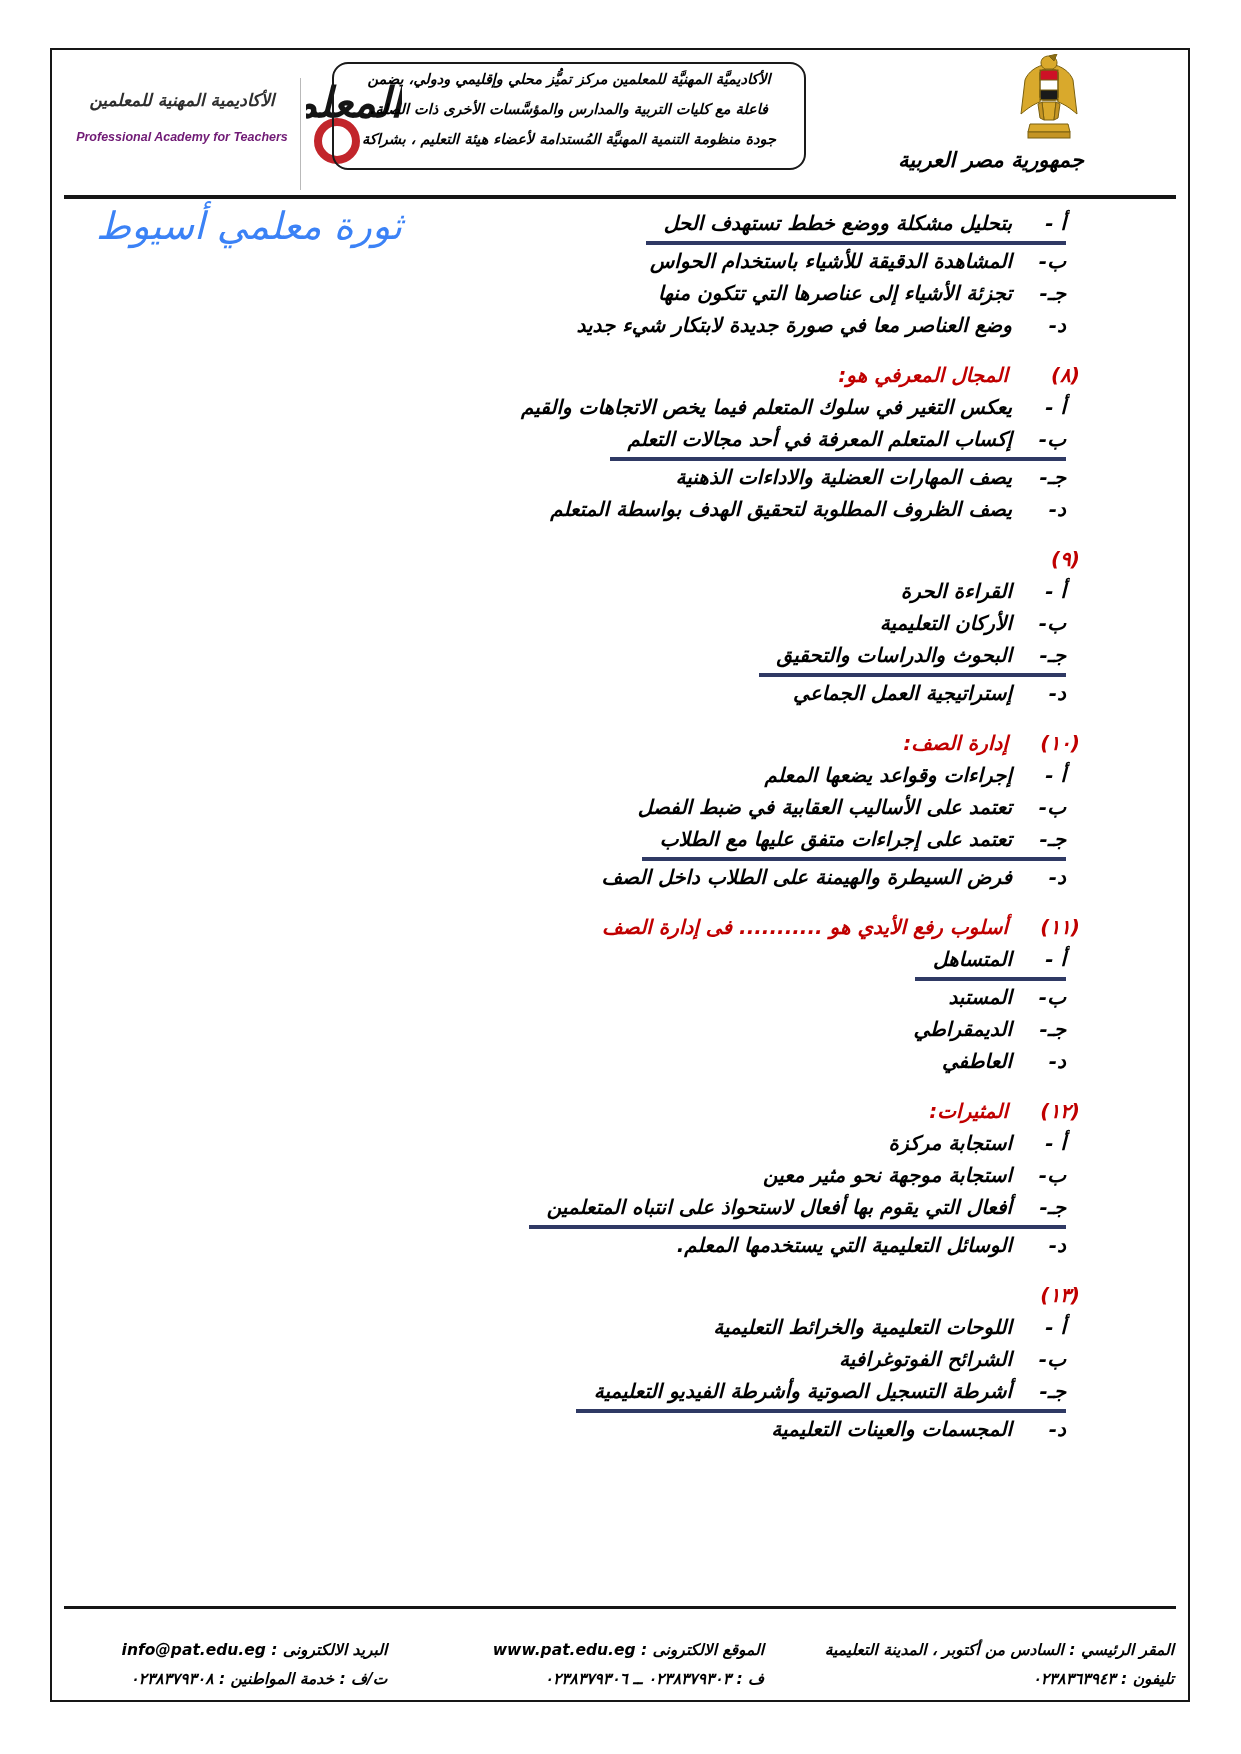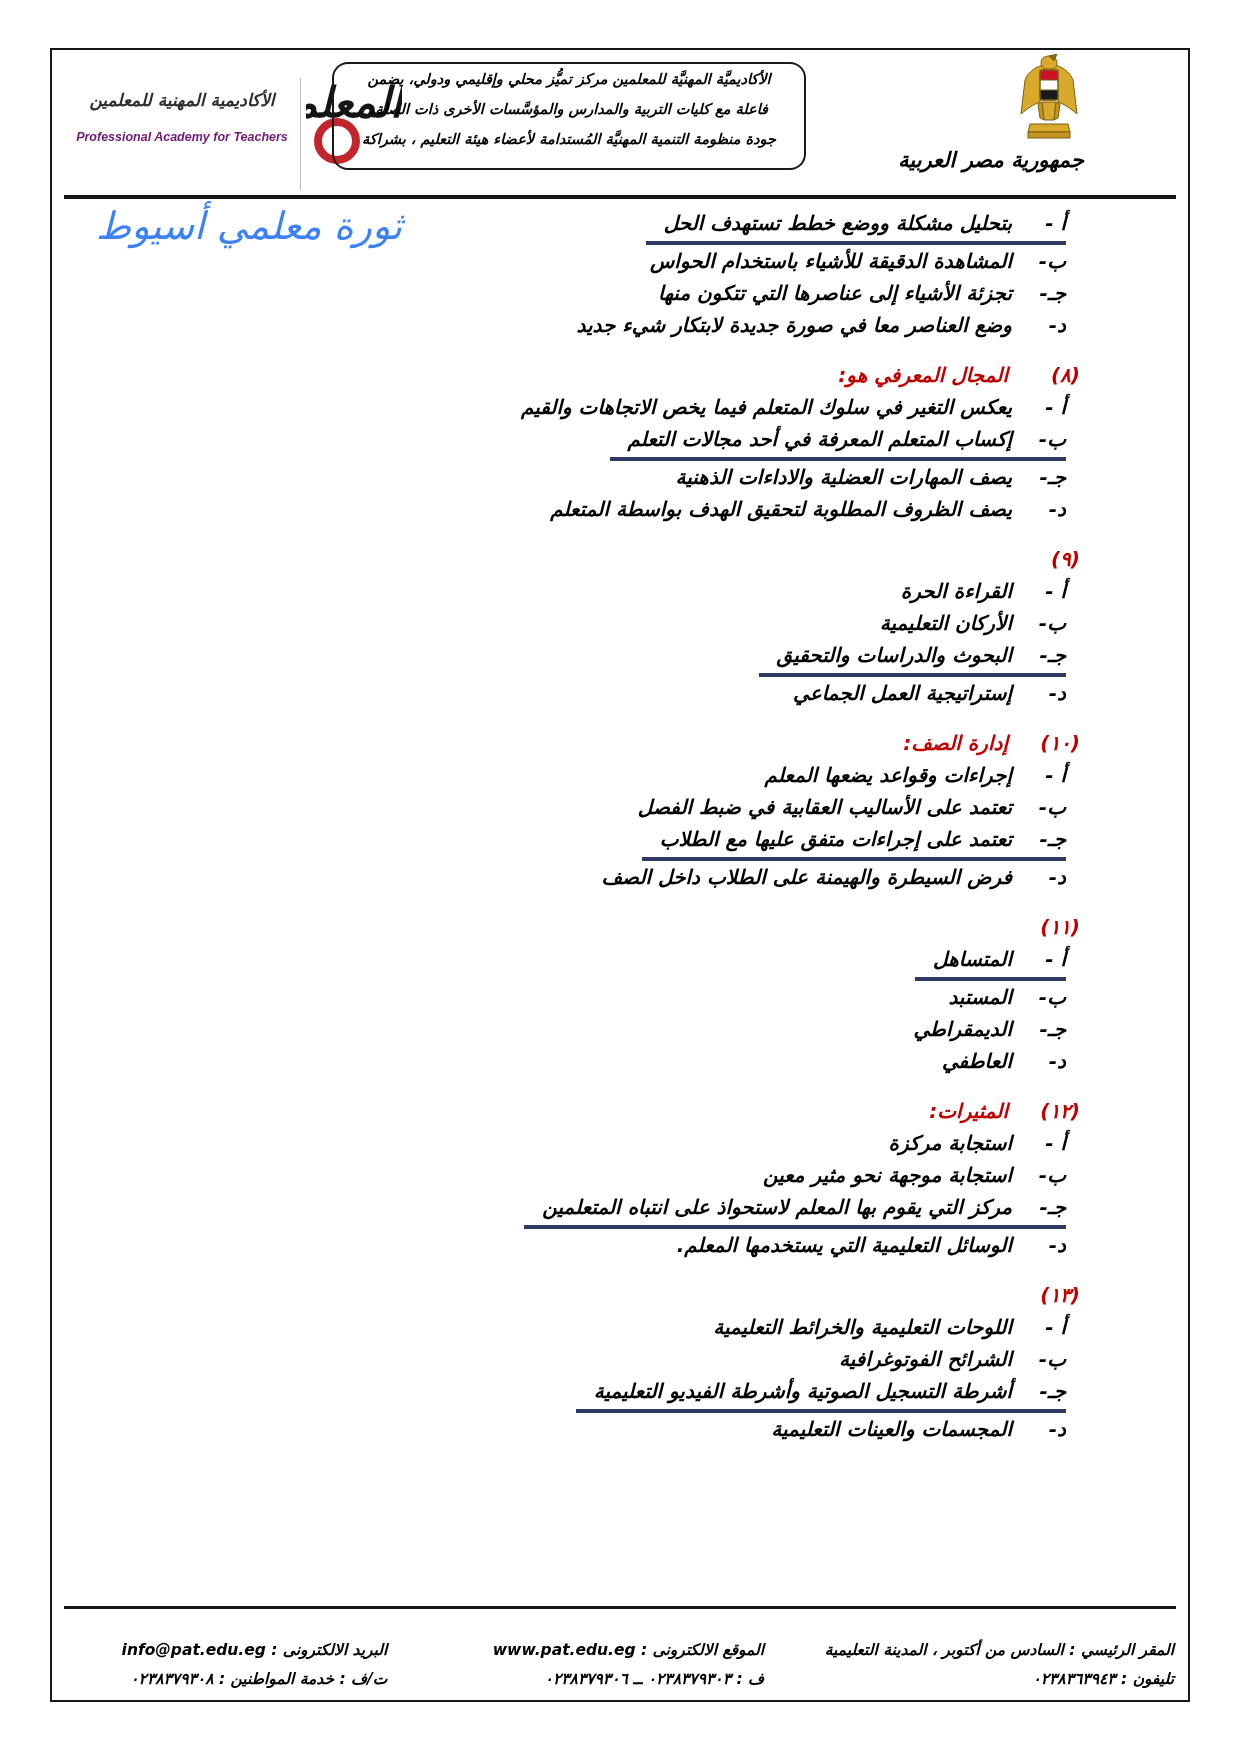--- a/index.html
+++ b/index.html
@@ -248,20 +248,21 @@
       <span class="letter">د-</span>
       <span class="otext">فرض السيطرة والهيمنة على الطلاب داخل الصف</span>
     </span>
   </div>
 </div>
   </div>
 
   <div class="q-block">
     <div class="q-head">
       <span class="q-num">(١١)</span>
+      <span class="q-title">أسلوب رفع الأيدي هو ........... فى إدارة الصف</span>
     </div>
     <div class="q-opts">
   <div class="opt">
     <span class="ans underlined">
       <span class="letter">أ -</span>
       <span class="otext">المتساهل</span>
     </span>
   </div>
 
   <div class="opt">
@@ -303,21 +304,21 @@
   <div class="opt">
     <span class="ans">
       <span class="letter">ب-</span>
       <span class="otext">استجابة موجهة نحو مثير معين</span>
     </span>
   </div>
 
   <div class="opt">
     <span class="ans underlined">
       <span class="letter">جـ-</span>
-      <span class="otext">مركز التي يقوم بها المعلم لاستحواذ على انتباه المتعلمين</span>
+      <span class="otext">أفعال التي يقوم بها أفعال لاستحواذ على انتباه المتعلمين</span>
     </span>
   </div>
 
   <div class="opt">
     <span class="ans">
       <span class="letter">د-</span>
       <span class="otext">الوسائل التعليمية التي يستخدمها المعلم.</span>
     </span>
   </div>
 </div>

